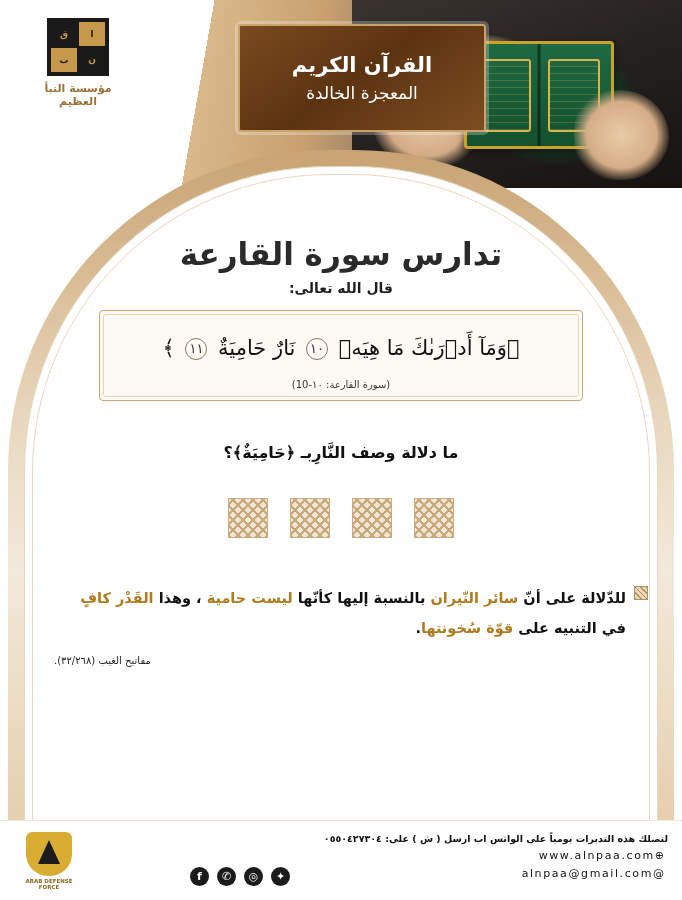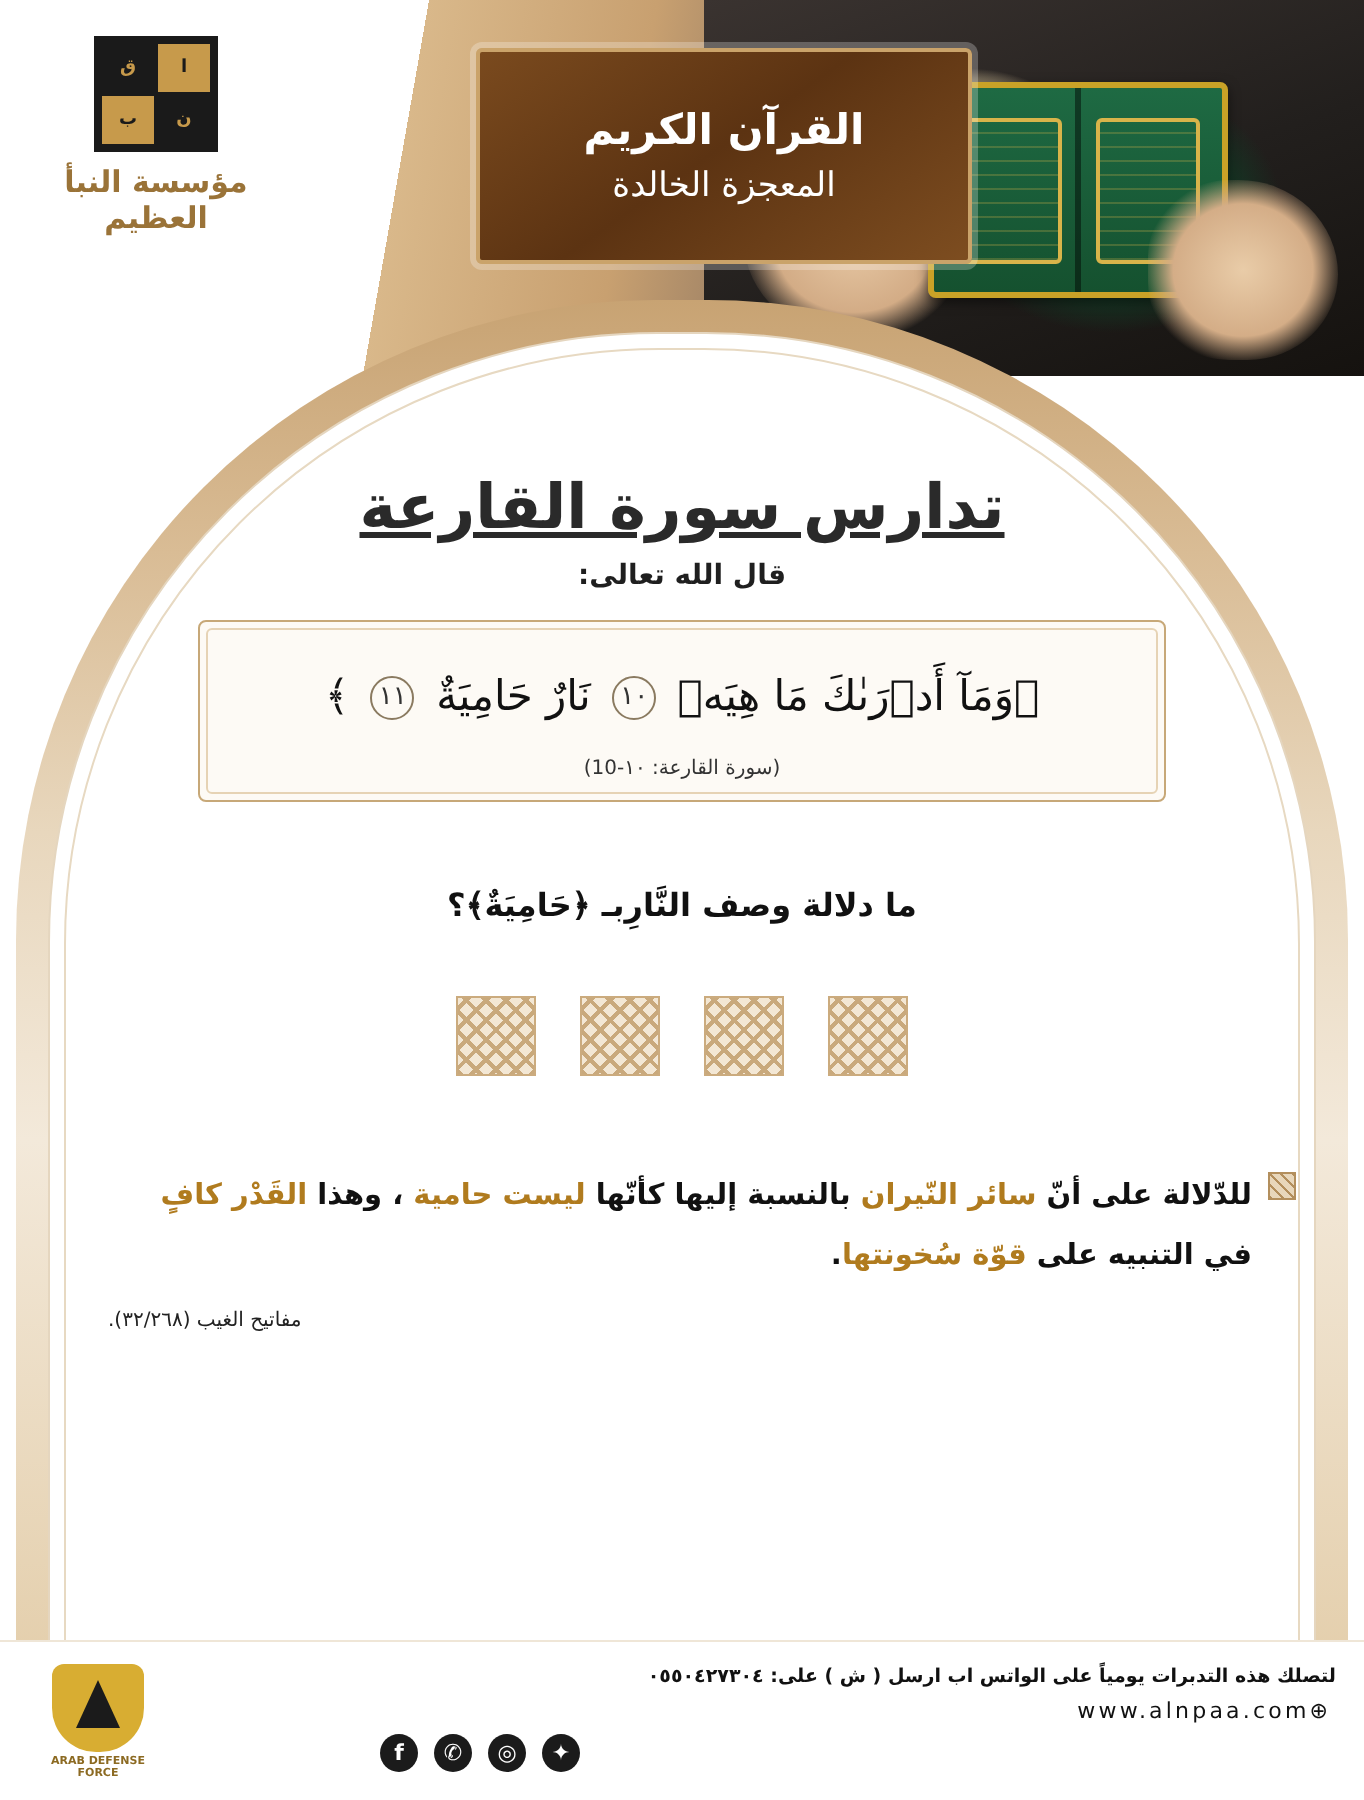--- a/index.html
+++ b/index.html
@@ -78,21 +78,21 @@
     gap:2px; padding:4px;
   }
   .logo-mark span {
     background: #c79a4b;
     font-size: 9px; color:#1a1a1a; font-weight:bold;
     display:flex; align-items:center; justify-content:center;
   }
   .logo-mark span.dark { background:#1a1a1a; color:#c79a4b; }
   .logo-text {
     margin-top: 6px;
-    font-size: 15px; font-weight: bold; color: #9a7338;
+    font-size: 11px; font-weight: bold; color: #9a7338;
     letter-spacing: .2px;
   }
 
   .banner-plate {
     position: absolute; top: 24px; right: 196px;
     width: 248px; height: 108px;
     background: linear-gradient(145deg,#7a4a1e 0%, #5c3312 48%, #7d4d20 100%);
     border: 2px solid #caa36a;
     border-radius: 3px;
     box-shadow: 0 0 0 3px rgba(255,255,255,.25);
@@ -126,21 +126,20 @@
 
   
   .content {
     position: absolute; top: 236px; left: 40px;
     width: 602px;
     text-align: center;
   }
   .title {
     font-size: 31px; font-weight: bold; color: #2a2a2a;
     letter-spacing: 0px;
-    text-decoration: underline;
   }
   .subtitle {
     margin-top: 8px;
     font-size: 14px; font-weight: bold; color: #1f1f1f;
   }
 
   .ayah-box {
     margin: 14px auto 0;
     width: 484px;
     border: 1px solid #c7a878;
@@ -354,17 +353,20 @@
       <i class="wa">✆</i>
       <i class="ig">◎</i>
       <i class="tw">✦</i>
     </div>
 
     <div class="footer-lines">
       <div class="footer-note">لتصلك هذه التدبرات يومياً على الواتس اب ارسل ( ش ) على: ٠٥٥٠٤٢٧٣٠٤</div>
       <div class="footer-web">
         <span>www.alnpaa.com</span><span class="g">⊕</span>
       </div>
+      <div class="footer-mail">
+        <span>alnpaa@gmail.com</span><span class="g">@</span>
+      </div>
     </div>
 
   </div>
 
 </div>
 
 </body></html>

